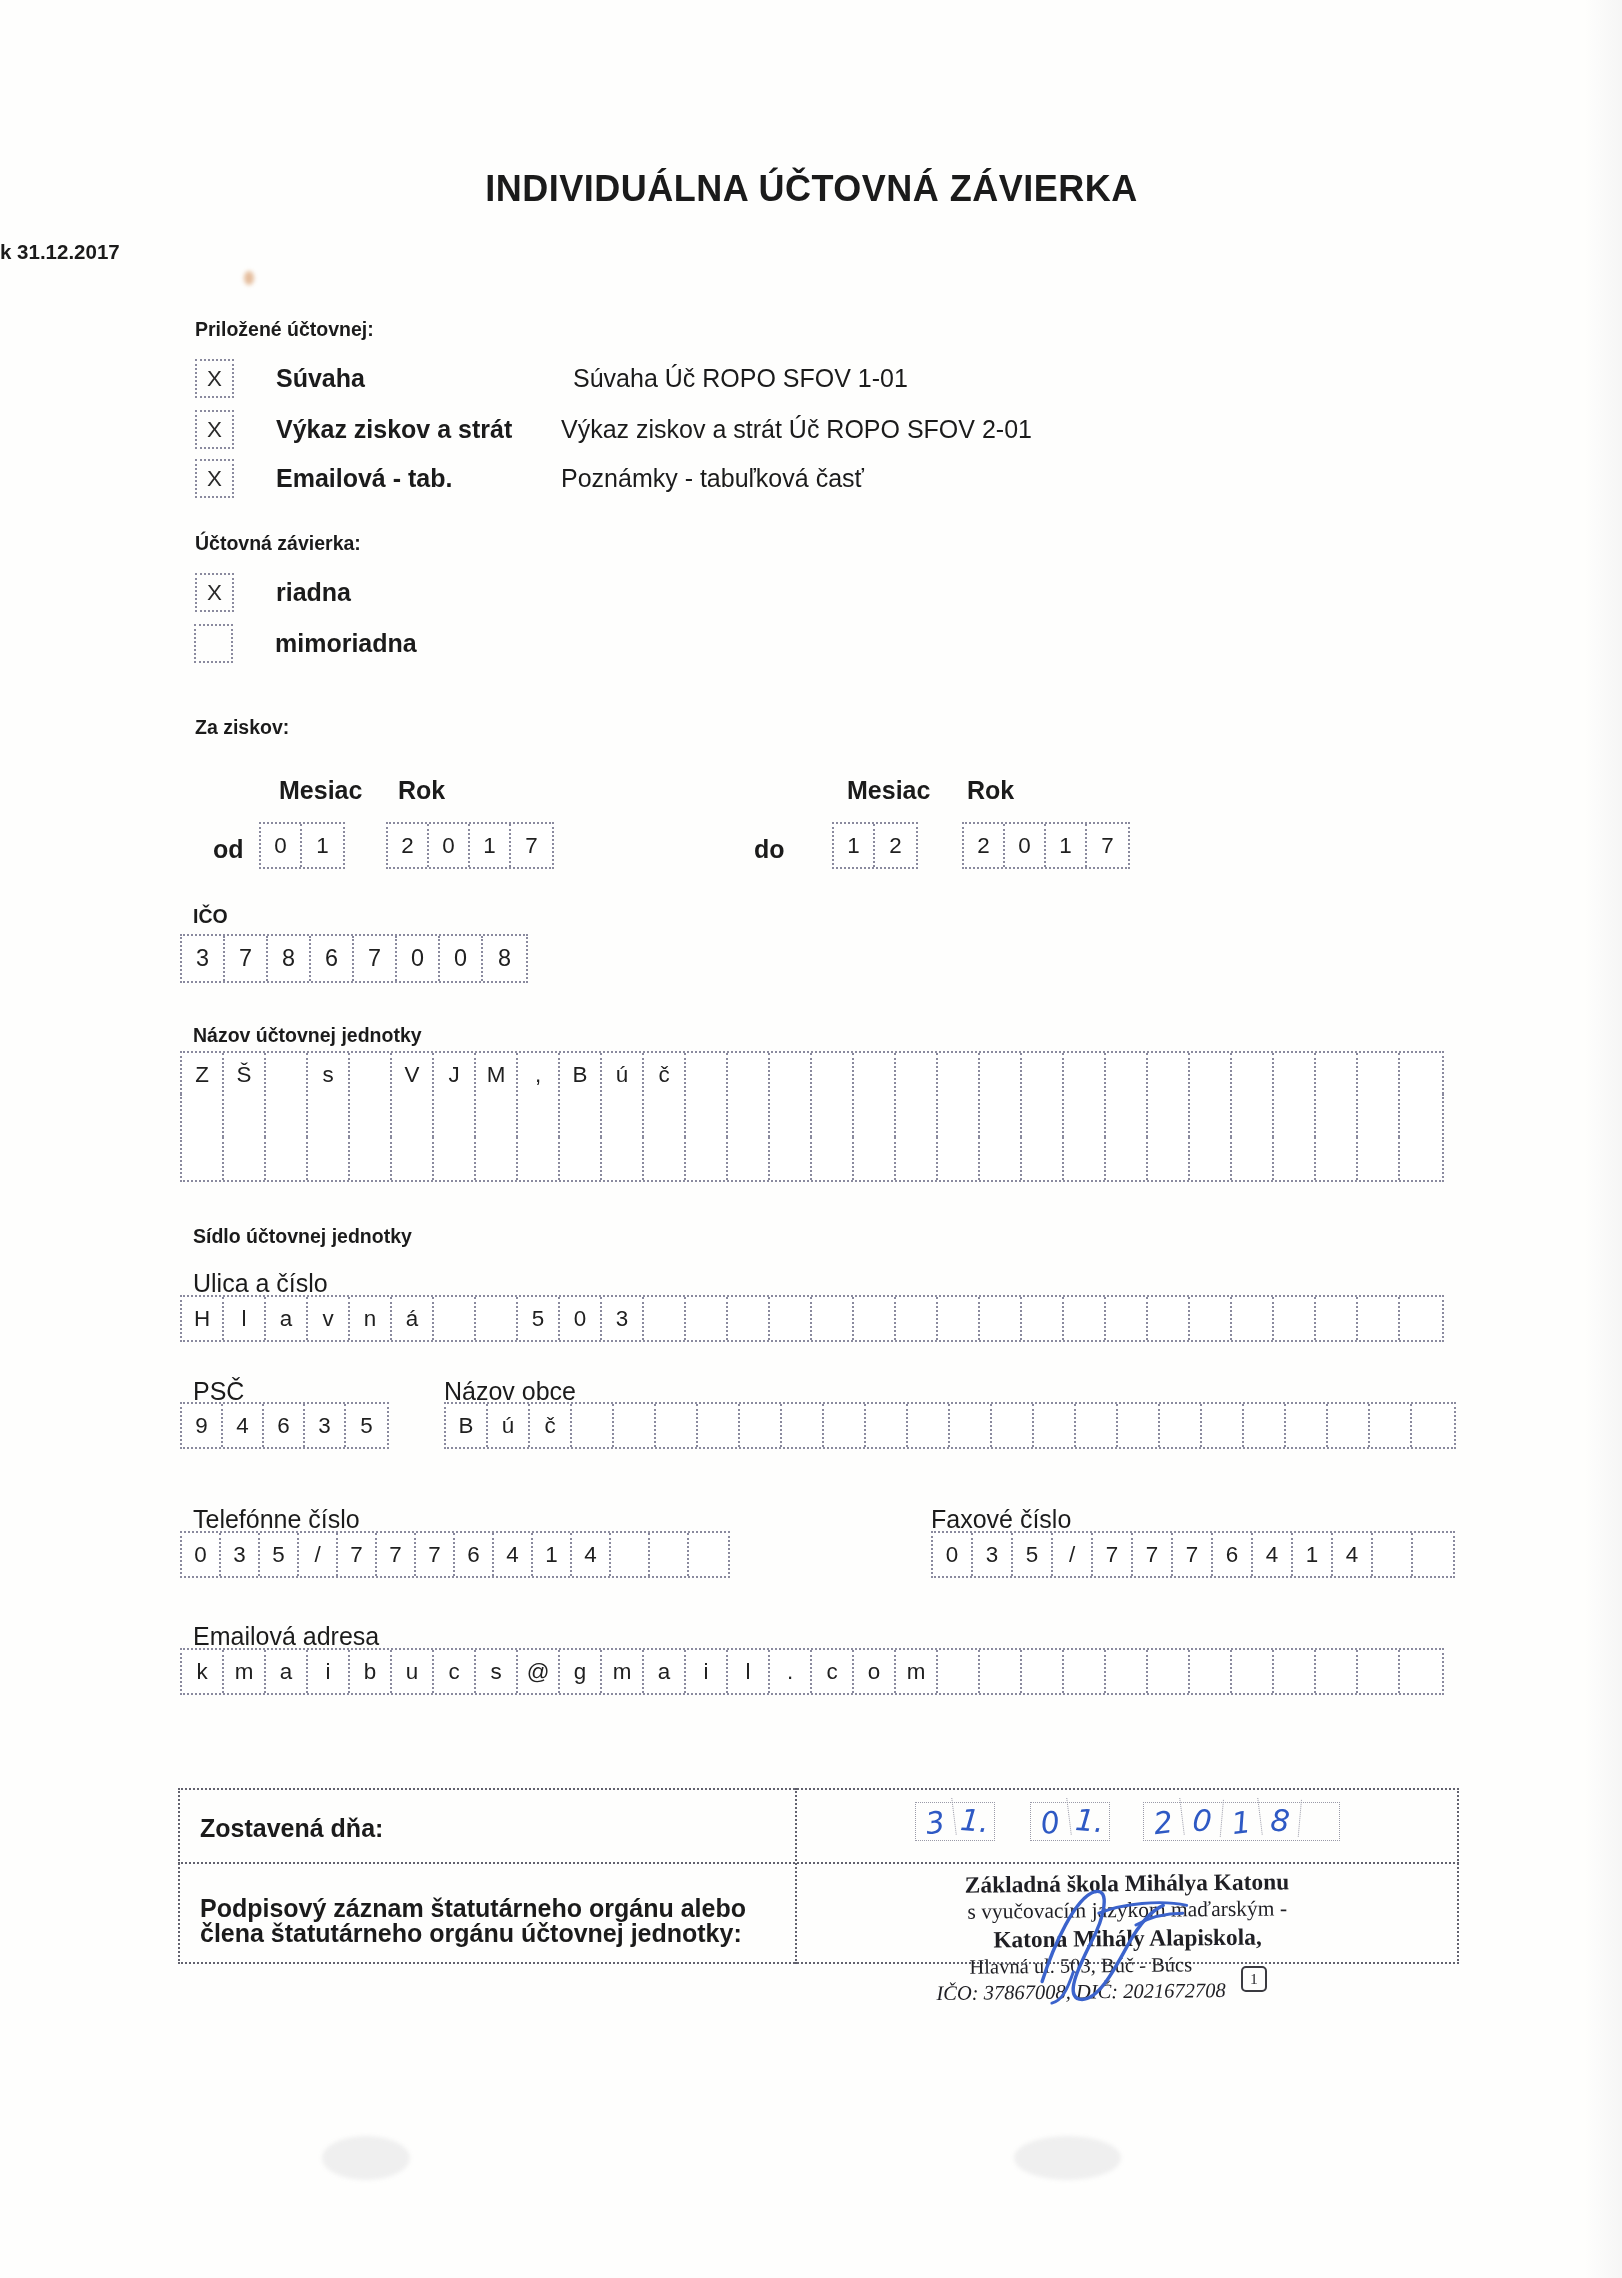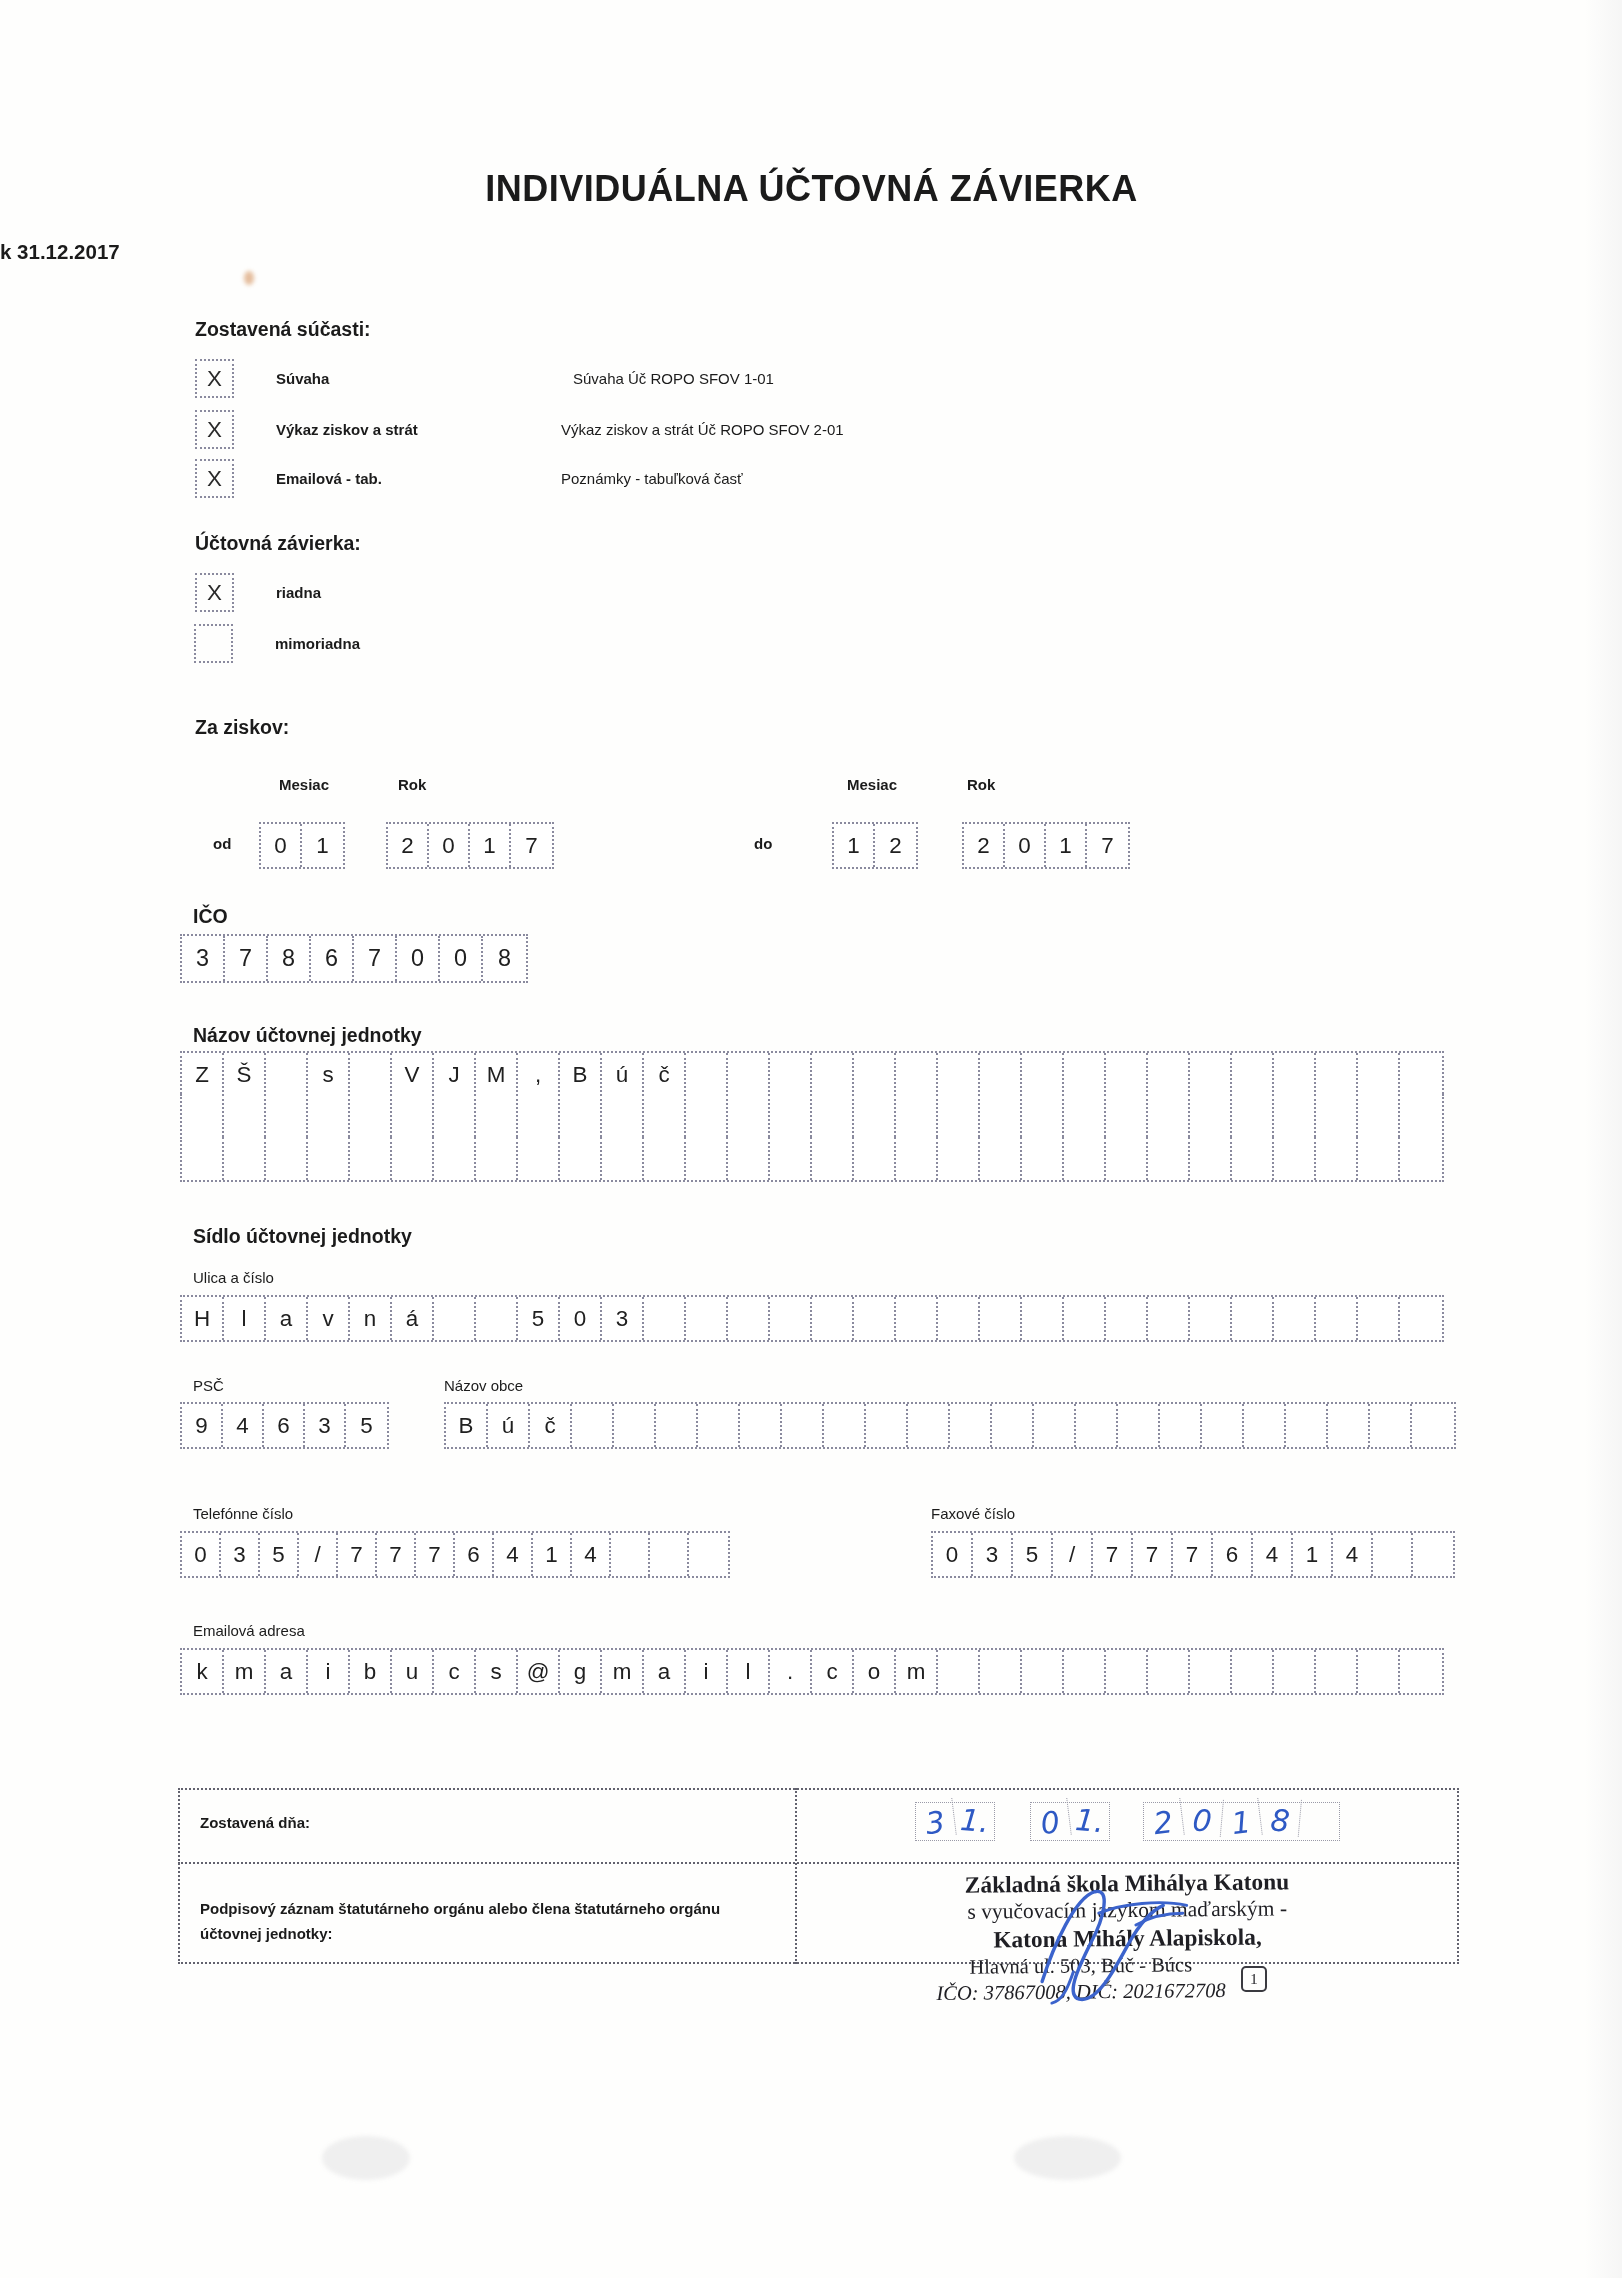--- a/index.html
+++ b/index.html
@@ -5,21 +5,21 @@
   html,body{margin:0;padding:0;background:#fdfdfc;}
   .page{
     position:relative;width:1623px;height:2278px;background:#fefefd;
     font-family:"Liberation Sans",sans-serif;color:#1b1b1b;overflow:hidden;
   }
   .abs{position:absolute;}
   .b{font-weight:bold;}
   .title{width:100%;text-align:center;font-size:36px;font-weight:bold;letter-spacing:0.5px;}
   .subtitle{width:100%;font-size:20.5px;font-weight:bold;}
   .sec-h{font-size:19.5px;font-weight:bold;}
-  .lbl{font-size:15px;}
+  .lbl{font-size:25px;}
   
   .chk{
     width:39px;height:39px;border:2px dotted #8a8a9e;box-sizing:border-box;
     display:flex;align-items:center;justify-content:center;font-size:22.4px;color:#2a2a2a;
   }
   .chkrow{display:flex;align-items:center;}
   
   .gridrow{display:flex;border:2px dotted #8a8a9e;box-sizing:border-box;background:#fff;}
   .gridrow.joined{border-top:0;}
   .cell{
@@ -70,21 +70,21 @@
 </style>
 </head>
 <body>
 
 <div class="page">
 
   <div class="abs title" style="top:168px;left:0;">INDIVIDUÁLNA ÚČTOVNÁ ZÁVIERKA</div>
   <div class="abs subtitle" style="top:240px;left:0;">k 31.12.2017</div>
   <div class="abs noise" style="left:244px;top:271px;width:9.8px;height:13.7px;background:rgba(200,110,40,0.45);"></div>
 
-  <div class="abs sec-h" style="left:195px;top:318px;">Zostavená súčasti:</div>
+  <div class="abs sec-h" style="left:195px;top:318px;">Priložené účtovnej:</div>
 
   <div class="abs chkrow" style="left:195px;top:359px;">
     <span class="chk">X</span>
     <span class="lbl b" style="margin-left:42px;width:244px;">Súvaha</span>
     <span class="lbl" style="margin-left:53px;">Súvaha Úč ROPO SFOV 1-01</span>
   </div>
   <div class="abs chkrow" style="left:195px;top:410px;">
     <span class="chk">X</span>
     <span class="lbl b" style="margin-left:42px;width:244px;">Výkaz ziskov a strát</span>
     <span class="lbl" style="margin-left:41px;">Výkaz ziskov a strát Úč ROPO SFOV 2-01</span>

